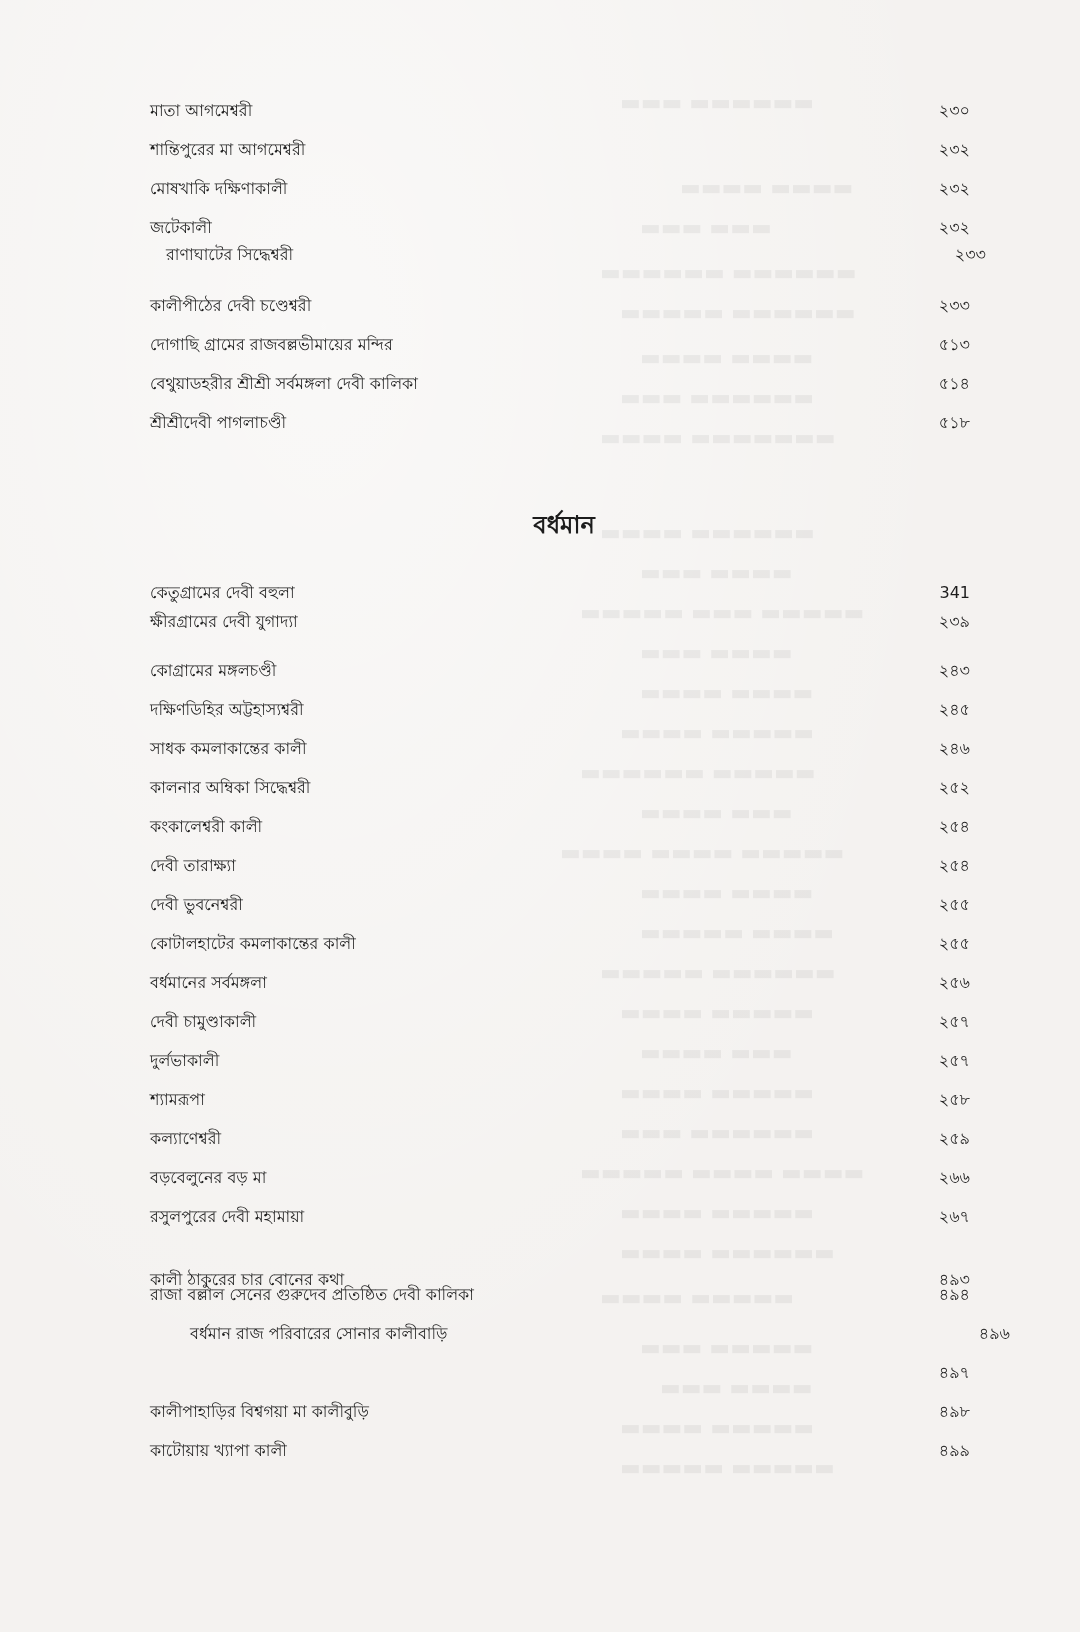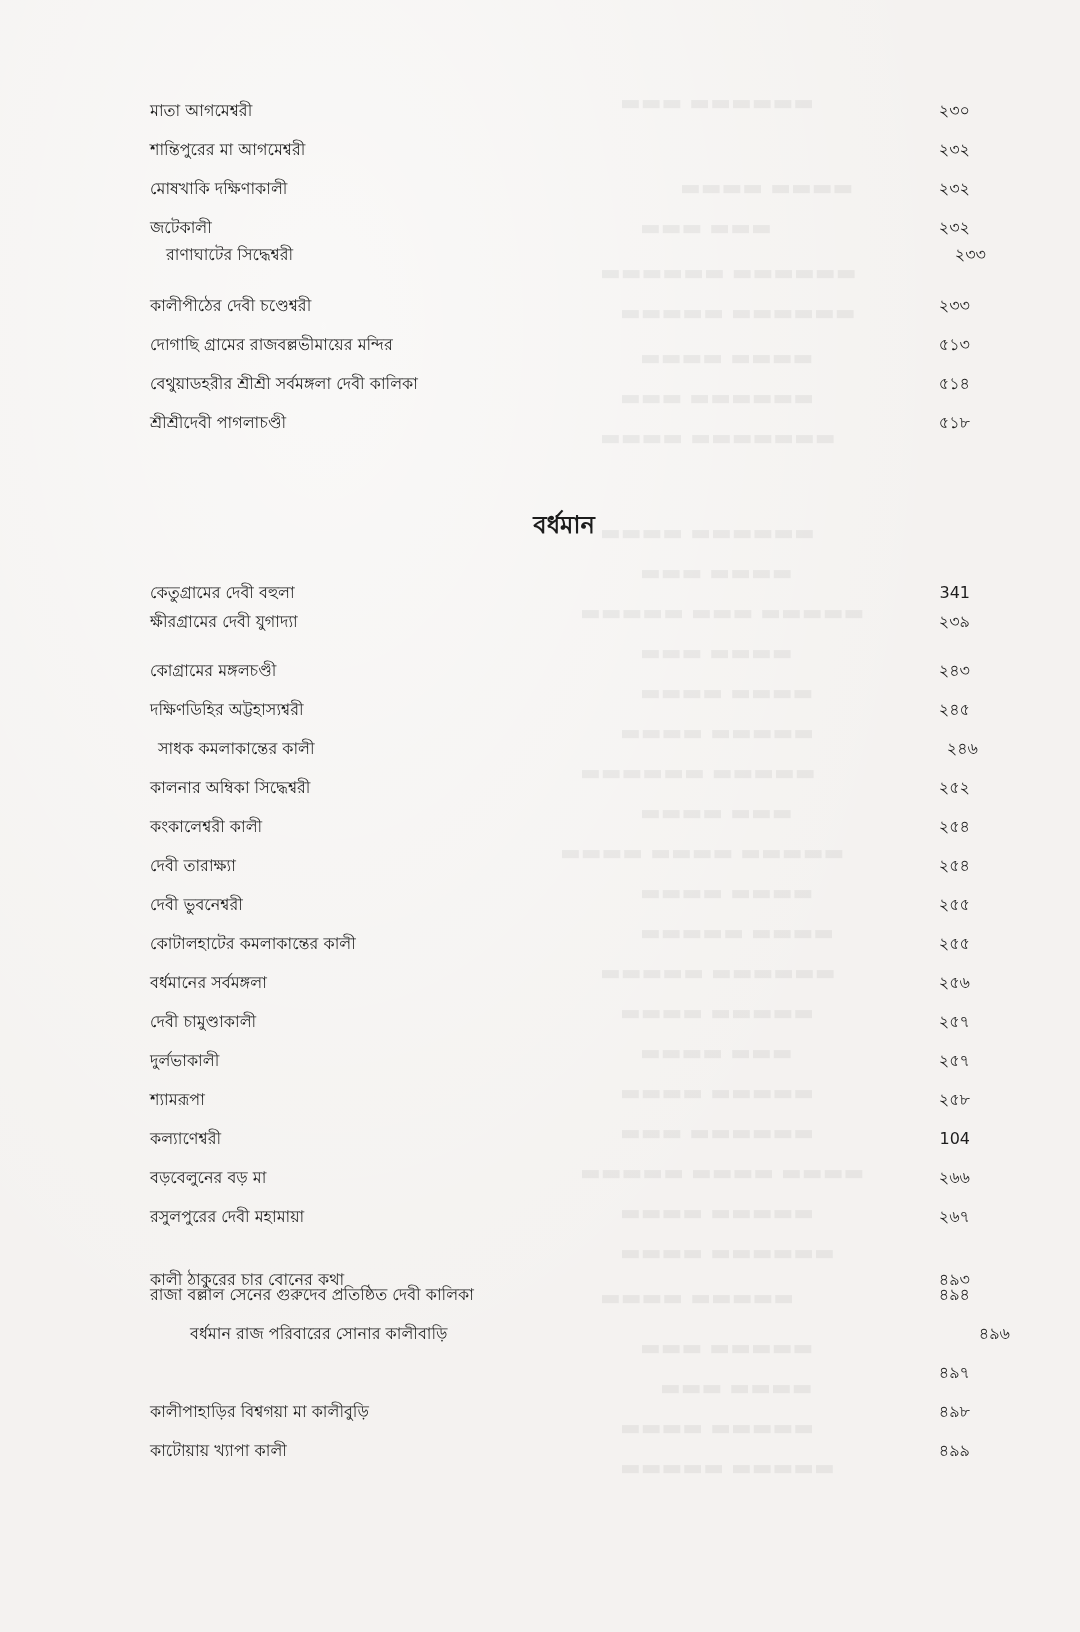--- a/index.html
+++ b/index.html
@@ -163,21 +163,21 @@
       <span class="page-no">২৩৯</span>
     </div>
     <div class="entry" style="top:652px;">
       <span class="title">কোগ্রামের মঙ্গলচণ্ডী</span>
       <span class="page-no">২৪৩</span>
     </div>
     <div class="entry" style="top:691px;">
       <span class="title">দক্ষিণডিহির অট্টহাস্যশ্বরী</span>
       <span class="page-no">২৪৫</span>
     </div>
-    <div class="entry" style="top:730px;margin-left:8px;">
+    <div class="entry" style="top:730px;">
       <span class="title">সাধক কমলাকান্তের কালী</span>
       <span class="page-no">২৪৬</span>
     </div>
     <div class="entry" style="top:769px;">
       <span class="title">কালনার অম্বিকা সিদ্ধেশ্বরী</span>
       <span class="page-no">২৫২</span>
     </div>
     <div class="entry" style="top:808px;">
       <span class="title">কংকালেশ্বরী কালী</span>
       <span class="page-no">২৫৪</span>
@@ -205,21 +205,21 @@
     <div class="entry" style="top:1042px;">
       <span class="title">দুর্লভাকালী</span>
       <span class="page-no">২৫৭</span>
     </div>
     <div class="entry" style="top:1081px;">
       <span class="title">শ্যামরূপা</span>
       <span class="page-no">২৫৮</span>
     </div>
     <div class="entry" style="top:1120px;">
       <span class="title">কল্যাণেশ্বরী</span>
-      <span class="page-no">104</span>
+      <span class="page-no">২৫৯</span>
     </div>
     <div class="entry" style="top:1159px;">
       <span class="title">বড়বেলুনের বড় মা</span>
       <span class="page-no">২৬৬</span>
     </div>
     <div class="entry" style="top:1198px;">
       <span class="title">রসুলপুরের দেবী মহামায়া</span>
       <span class="page-no">২৬৭</span>
     </div>
     <div class="entry" style="top:1237px;margin-top:24px;">

